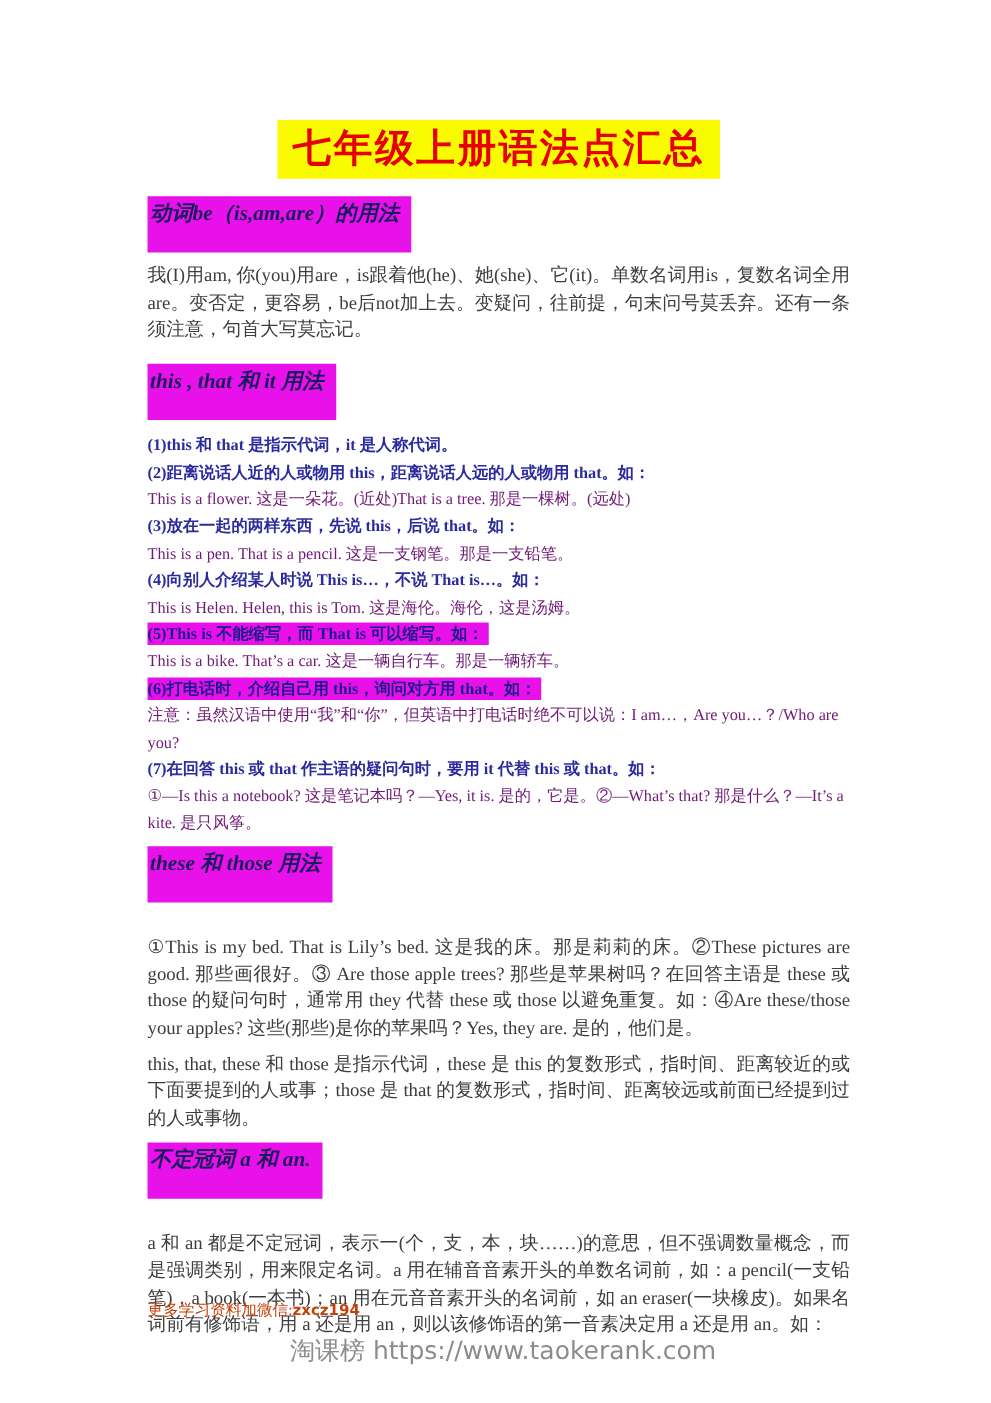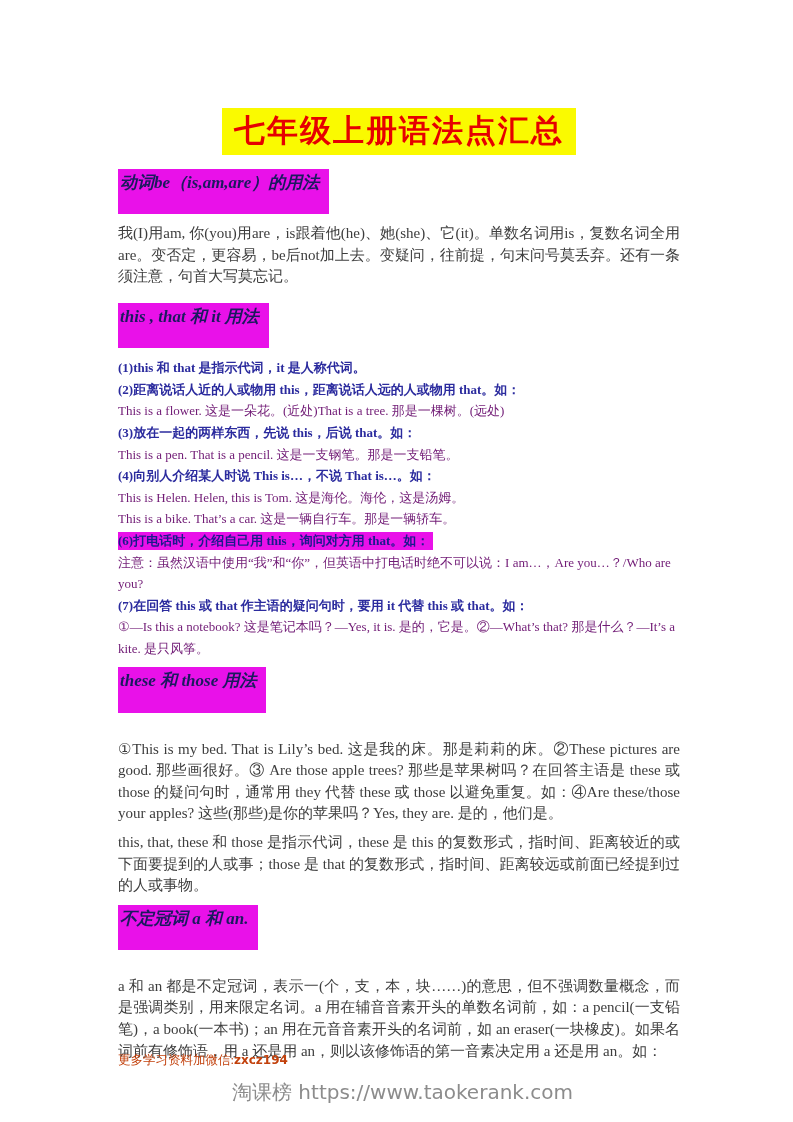--- a/index.html
+++ b/index.html
@@ -1,19 +1,19 @@
 <!DOCTYPE html>
 <html style="--highlight: #e911e9; --title_bg: #fafa00; --title_text: #e60000; --point_text: #2b2b9e;"><head>
 <meta charset="utf-8">
 <style>
   html,body{margin:0;padding:0;background:#ffffff;}
   .page{
     position:relative;
     width:793px;height:1104px;
-    margin:16px auto;
+    margin:4px auto;
     background:#ffffff;
     font-family:"Liberation Serif","DejaVu Serif",serif;
     overflow:hidden;
   }
   .content{
     padding:92px 113px 0 118px;
   }
   .title-wrap{text-align:center;margin-bottom:6px;}
   .doc-title{
     display:inline-block;
@@ -93,20 +93,21 @@
 
     <div>
       <span class="sec-heading">this , that 和 it 用法</span>
       <div class="line point">(1)this 和 that 是指示代词，it 是人称代词。</div>
       <div class="line point">(2)距离说话人近的人或物用 this，距离说话人远的人或物用 that。如：</div>
       <div class="line example">This is a flower. 这是一朵花。(近处)That is a tree. 那是一棵树。(远处)</div>
       <div class="line point">(3)放在一起的两样东西，先说 this，后说 that。如：</div>
       <div class="line example">This is a pen. That is a pencil. 这是一支钢笔。那是一支铅笔。</div>
       <div class="line point">(4)向别人介绍某人时说 This is…，不说 That is…。如：</div>
       <div class="line example">This is Helen. Helen, this is Tom. 这是海伦。海伦，这是汤姆。</div>
+      <div class="line hl"><span>(5)This is 不能缩写，而 That is 可以缩写。如：</span></div>
       <div class="line example">This is a bike. That’s a car. 这是一辆自行车。那是一辆轿车。</div>
       <div class="line hl"><span>(6)打电话时，介绍自己用 this，询问对方用 that。如：</span></div>
       <div class="line example">注意：虽然汉语中使用“我”和“你”，但英语中打电话时绝不可以说：I am…，Are you…？/Who are you?</div>
       <div class="line point">(7)在回答 this 或 that 作主语的疑问句时，要用 it 代替 this 或 that。如：</div>
       <div class="line example">①—Is this a notebook? 这是笔记本吗？—Yes, it is. 是的，它是。②—What’s that? 那是什么？—It’s a kite. 是只风筝。</div>
     </div>
 
     <div>
       <span class="sec-heading big-gap">these 和 those 用法</span>
       <p class="para">①This is my bed. That is Lily’s bed.  这是我的床。那是莉莉的床。②These pictures are good.  那些画很好。③ Are those apple trees? 那些是苹果树吗？在回答主语是 these 或 those 的疑问句时，通常用 they 代替 these 或 those 以避免重复。如：④Are these/those your apples? 这些(那些)是你的苹果吗？Yes, they are.  是的，他们是。</p>

